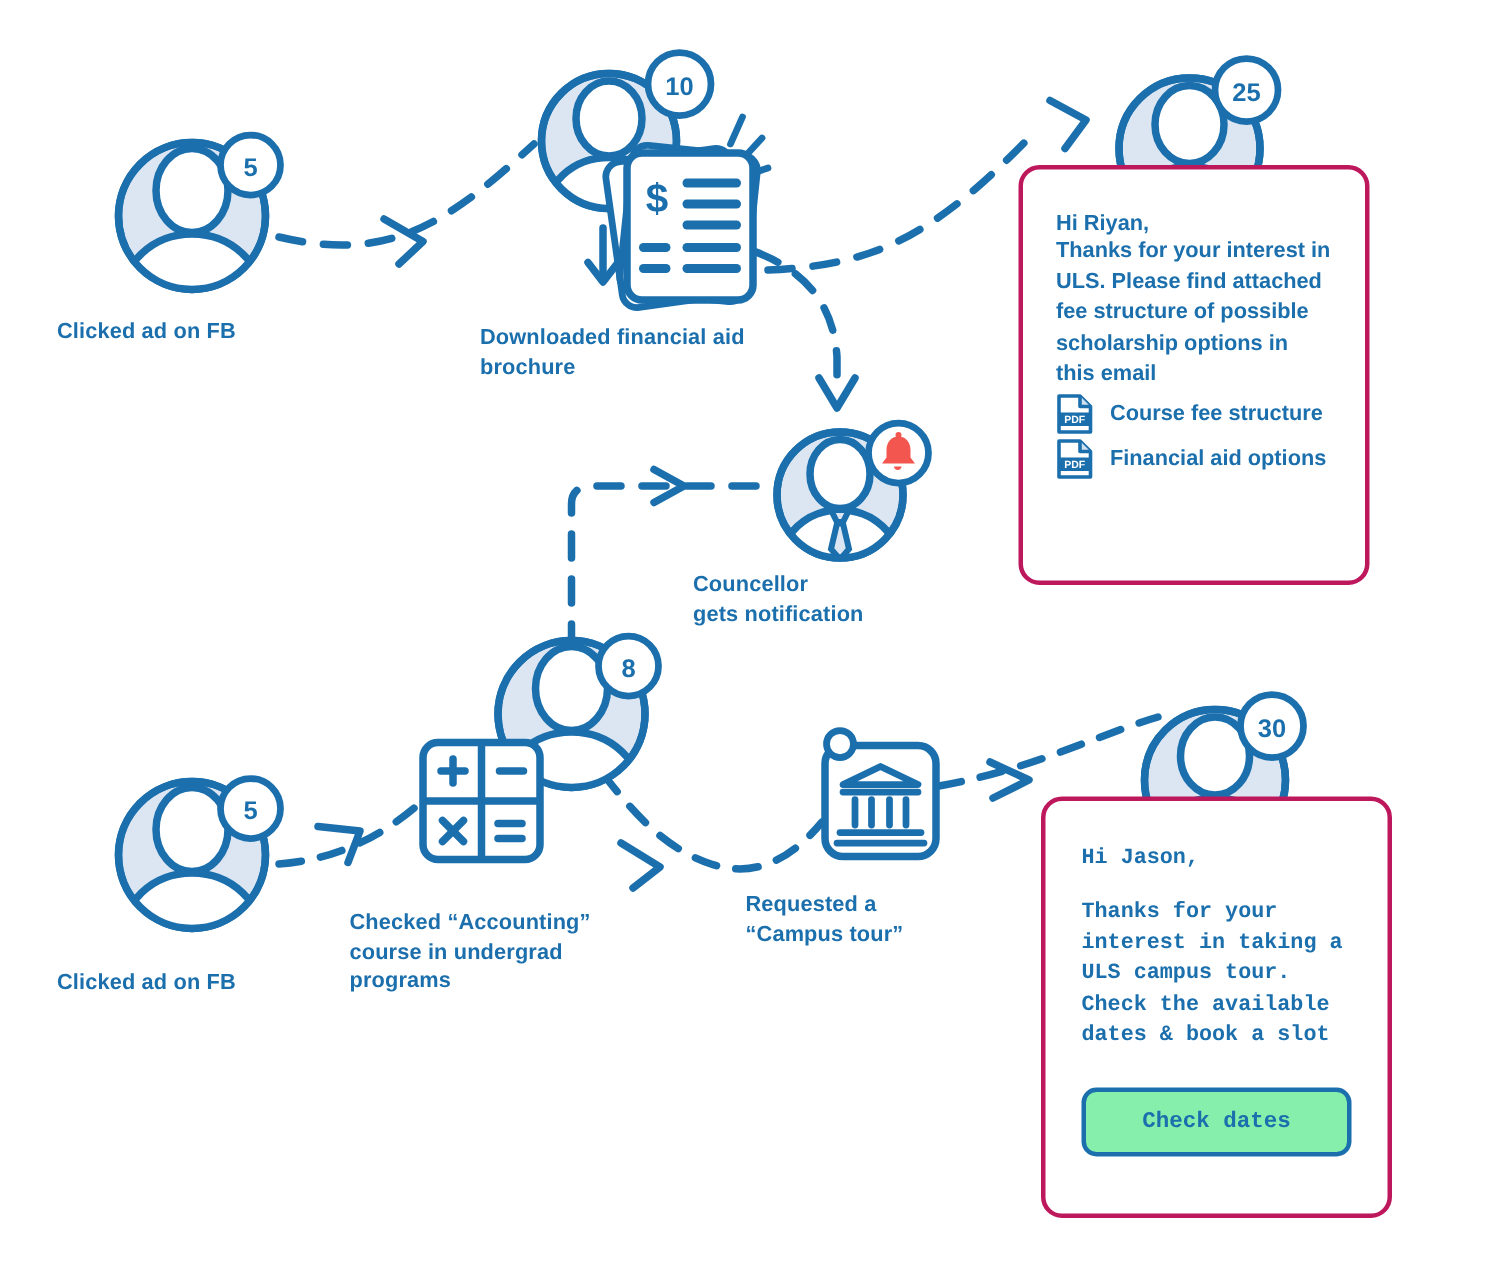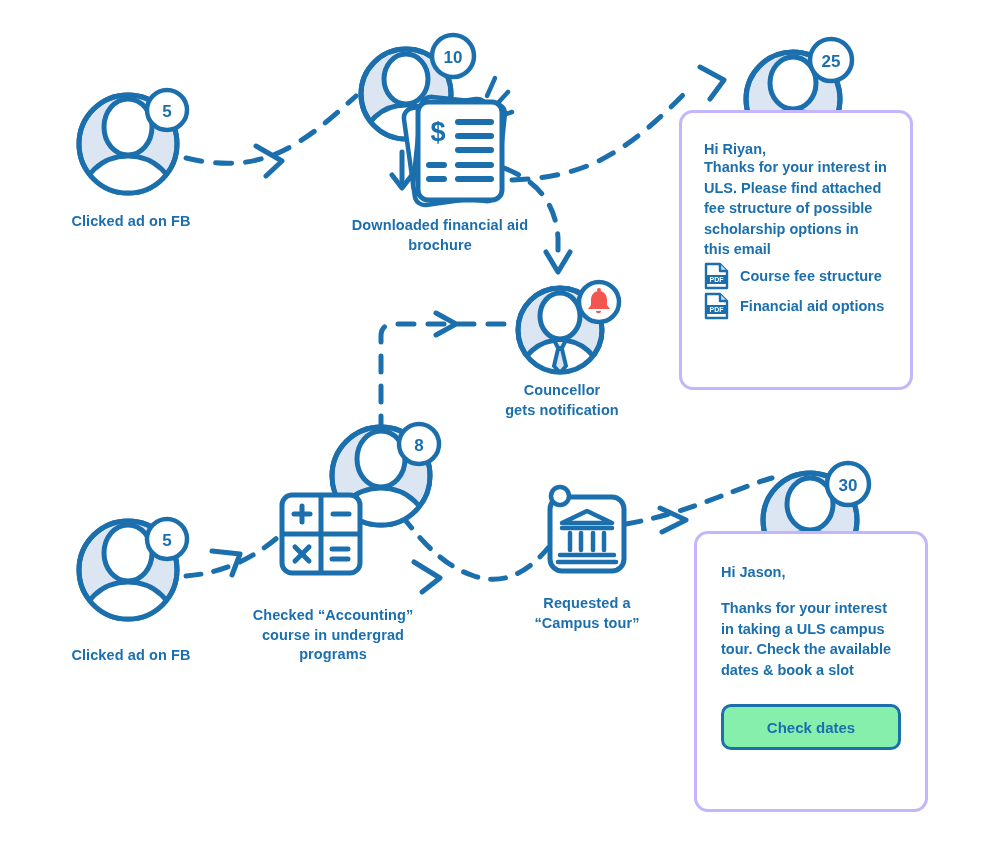--- a/index.html
+++ b/index.html
@@ -1,25 +1,25 @@
 <!DOCTYPE html>
 <html><head>
 <meta charset="utf-8">
 <style>
   html,body{margin:0;padding:0;background:#ffffff;}
   body{width:1000px;height:850px;overflow:hidden;
        font-family:"Liberation Sans","DejaVu Sans",sans-serif;}
   #stage{position:relative;width:1000px;height:850px;background:#fff;}
   #flow{position:absolute;left:0;top:0;width:1000px;height:850px;}
 
-  .caption{position:absolute;text-align:center;color:#1b6fad;
+  .caption{position:absolute;color:#1b6fad;
            font-weight:bold;font-size:14.5px;line-height:1.35;
            letter-spacing:0.1px;}
 
-  .card{position:absolute;background:#fff;border:3px solid #c4b5fd;
+  .card{position:absolute;background:#fff;border:3px solid #be185d;
         border-radius:14px;box-sizing:border-box;}
 
   .card-text{color:#1b6fad;font-weight:bold;font-size:14.5px;line-height:1.42;}
   .greet{color:#1b6fad;font-weight:bold;font-size:14.5px;}
 
   .attach-row{display:flex;align-items:center;gap:11px;margin-top:2px;}
   .attach-label{color:#1b6fad;font-weight:bold;font-size:14.5px;}
 
   .btn{border:3px solid #1b6fad;border-radius:10px;background:#86efac;
        color:#1b6fad;font-weight:bold;font-size:15px;
@@ -250,21 +250,21 @@
           <path d="M2,2 H16 L23,9 V26 H2 Z" fill="#fff" stroke="#1b6fad" stroke-width="2.4" stroke-linejoin="round"></path>
           <path d="M16,2 V9 H23" fill="#cfe0ef" stroke="#1b6fad" stroke-width="2.4" stroke-linejoin="round"></path>
           <rect x="2" y="13" width="21" height="9" fill="#1b6fad"></rect>
           <text x="12.5" y="20.3" font-family="Liberation Sans, sans-serif" font-size="7" font-weight="bold" fill="#fff" text-anchor="middle">PDF</text>
         </svg>
         <span class="attach-label">Financial aid options</span>
       </div>
     </div>
   </div>
 
-  <div class="card" style="left:694px;top:531px;width:234px;height:281px;">
+  <div class="card" style="left:694px;top:531px;width:234px;height:281px;font-family:Liberation Mono, monospace;">
     <div style="padding:30px 24px 0 24px;">
       <div class="greet">Hi Jason,</div>
       <div class="card-text" style="margin-top:18px;">Thanks for your interest in taking a ULS campus tour. Check the available dates &amp; book a slot</div>
       <div class="btn" style="margin-top:24px;height:46px;">Check dates</div>
     </div>
   </div>
 
   <svg style="position:absolute;left:0;top:0;width:1000px;height:850px;pointer-events:none;" viewBox="0 0 1000 850">
     <g fill="#fff" stroke="#1b6fad" stroke-width="4.5">
       <circle cx="167" cy="110" r="20"></circle>

